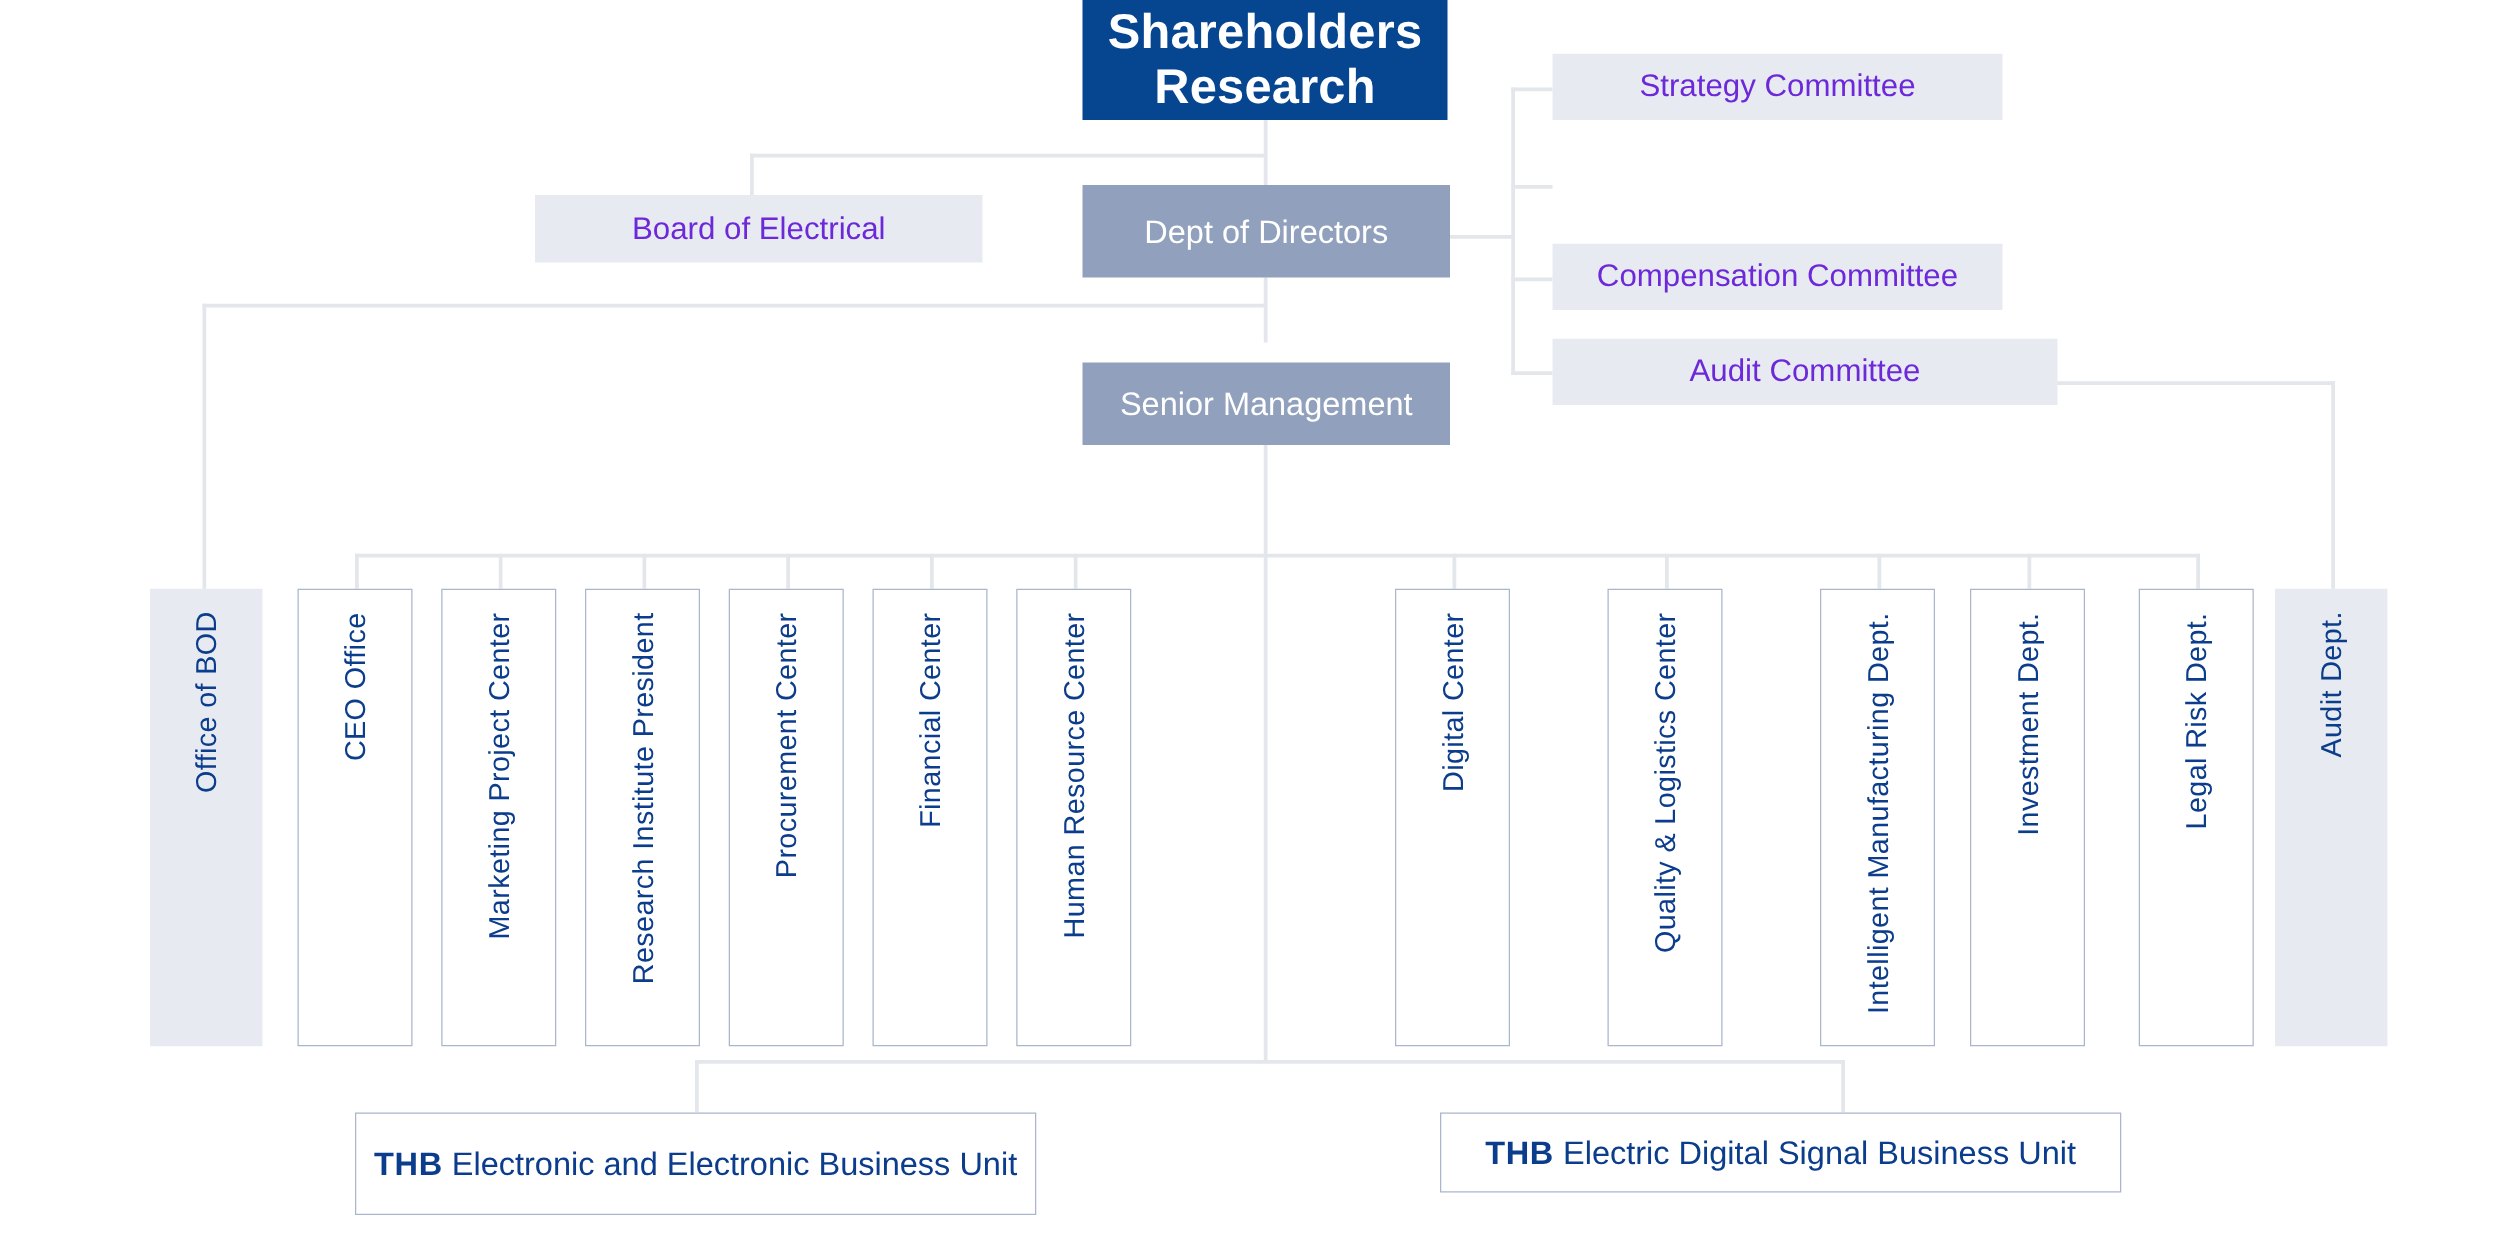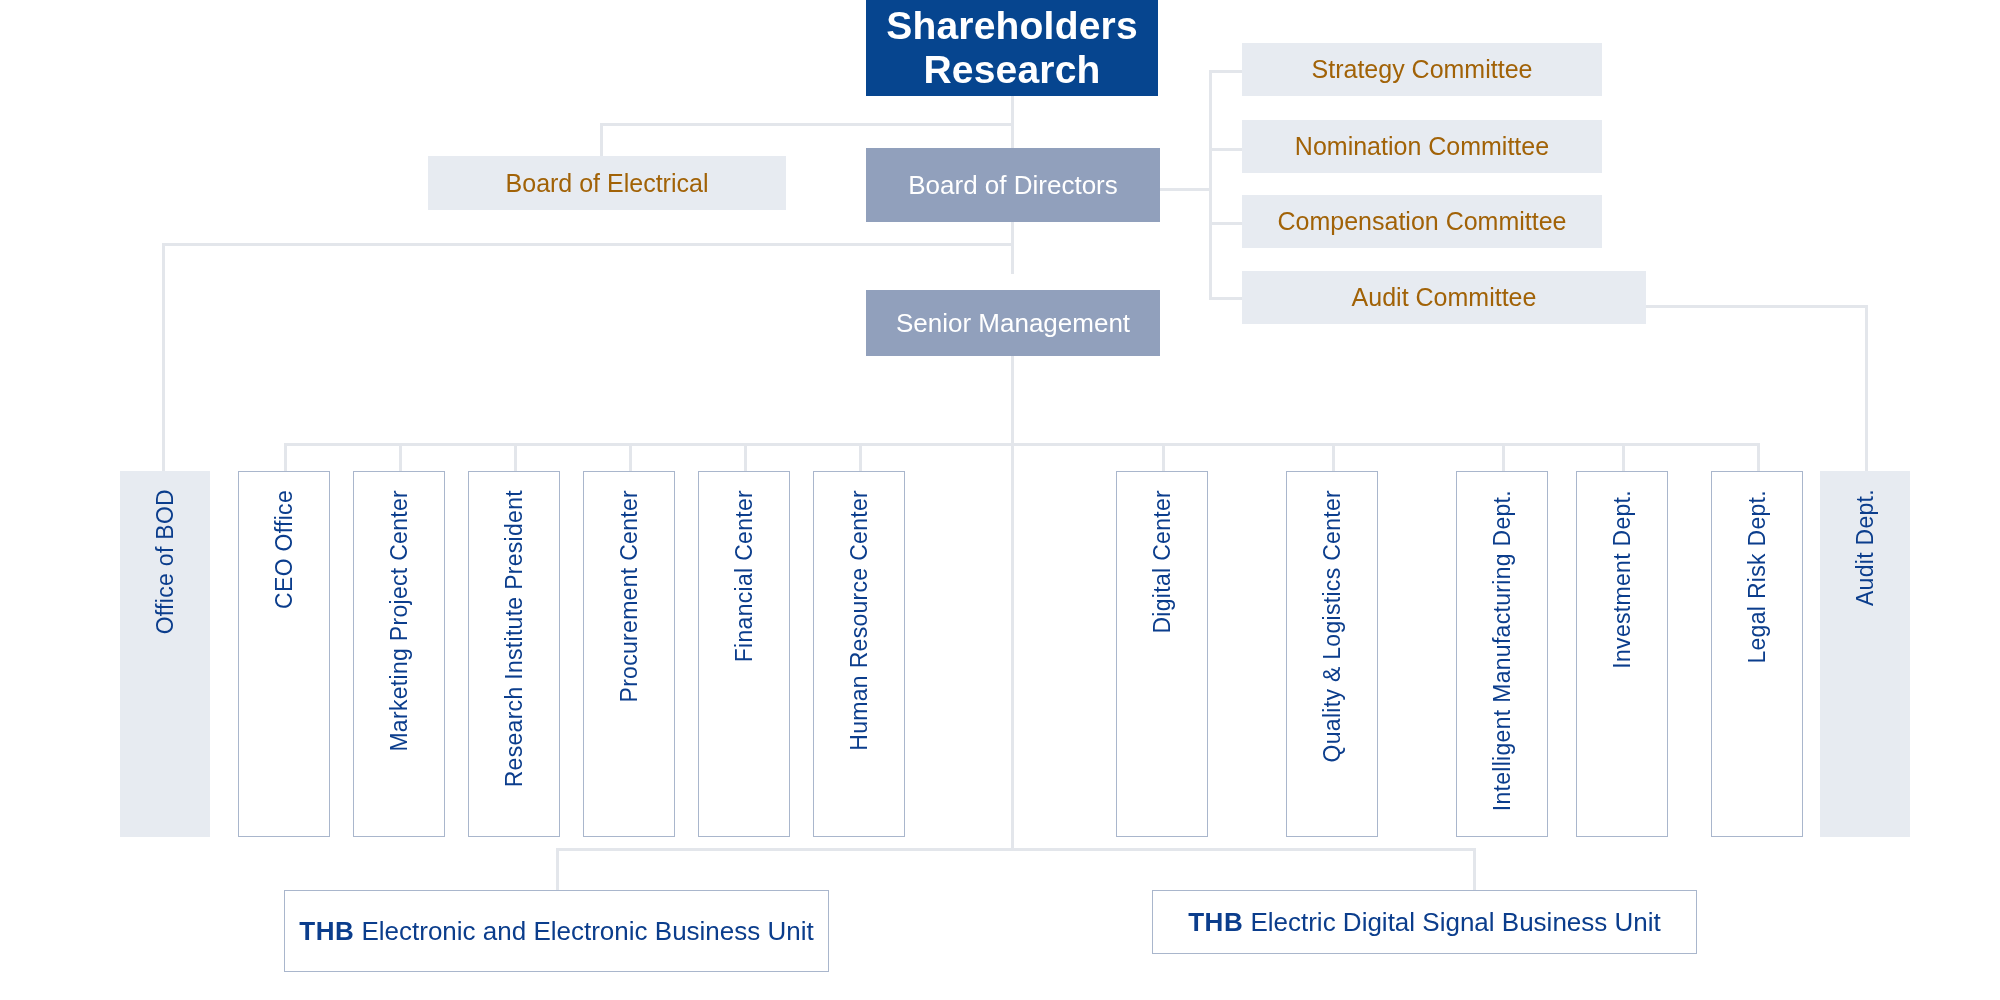--- a/index.html
+++ b/index.html
@@ -7,21 +7,21 @@
   #chart{position:relative;width:2000px;height:1000px;}
 
   .line{position:absolute;background:#e3e6eb;}
   .line.h{height:3px;}
   .line.v{width:3px;}
 
   .box{position:absolute;box-sizing:border-box;display:flex;align-items:center;justify-content:center;text-align:center;color:#0b3d8c;}
 
   .box.navy{background:#06458f;color:#ffffff;font-weight:bold;font-size:39px;line-height:1.12;letter-spacing:.2px;}
   .box.slate{background:#91a0bc;color:#ffffff;font-size:26px;font-weight:400;}
-  .box.pale{background:#e7ebf1;color:#a16207;font-size:25px;font-weight:400;}
+  .box.pale{background:#e7ebf1;color:#6d28d9;font-size:25px;font-weight:400;}
   .box.outline{background:#ffffff;border:1.5px solid #a9b6cc;color:#0b3d8c;}
   .box.palecol{background:#e7ebf1;color:#0b3d8c;}
 
   .vcol{padding-top:18px;align-items:flex-start;justify-content:center;}
   .vcol .vtext{
      writing-mode:vertical-rl;
      text-orientation:mixed;
      transform:rotate(180deg);
      font-size:23px;
      letter-spacing:.3px;
@@ -82,32 +82,29 @@
       <div>Shareholders</div>
       <div>Research</div>
     </div>
   </div>
 
   <div class="box pale" style="left:428px;top:156px;width:358px;height:54px;">
     <span>Board of Electrical</span>
   </div>
 
   <div class="box slate" style="left:866px;top:148px;width:294px;height:74px;">
-    <span>Board of Directors</span>
+    <span>Dept of Directors</span>
   </div>
 
   <div class="box slate" style="left:866px;top:290px;width:294px;height:66px;">
     <span>Senior Management</span>
   </div>
 
   <div class="box pale" style="left:1242px;top:43px;width:360px;height:53px;">
     <span>Strategy Committee</span>
-  </div>
-  <div class="box pale" style="left:1242px;top:120px;width:360px;height:53px;">
-    <span>Nomination Committee</span>
   </div>
   <div class="box pale" style="left:1242px;top:195px;width:360px;height:53px;">
     <span>Compensation Committee</span>
   </div>
   <div class="box pale" style="left:1242px;top:271px;width:404px;height:53px;justify-content:center;">
     <span>Audit Committee</span>
   </div>
 
   <div class="box palecol vcol" style="left:120px;top:471px;width:90px;height:366px;">
     <span class="vtext">Office of BOD</span>

